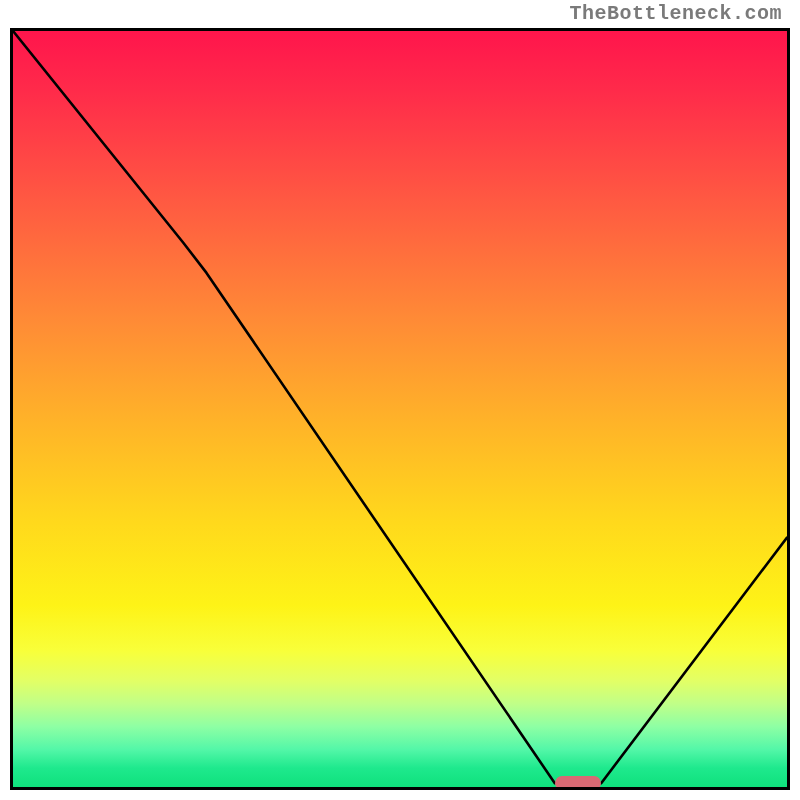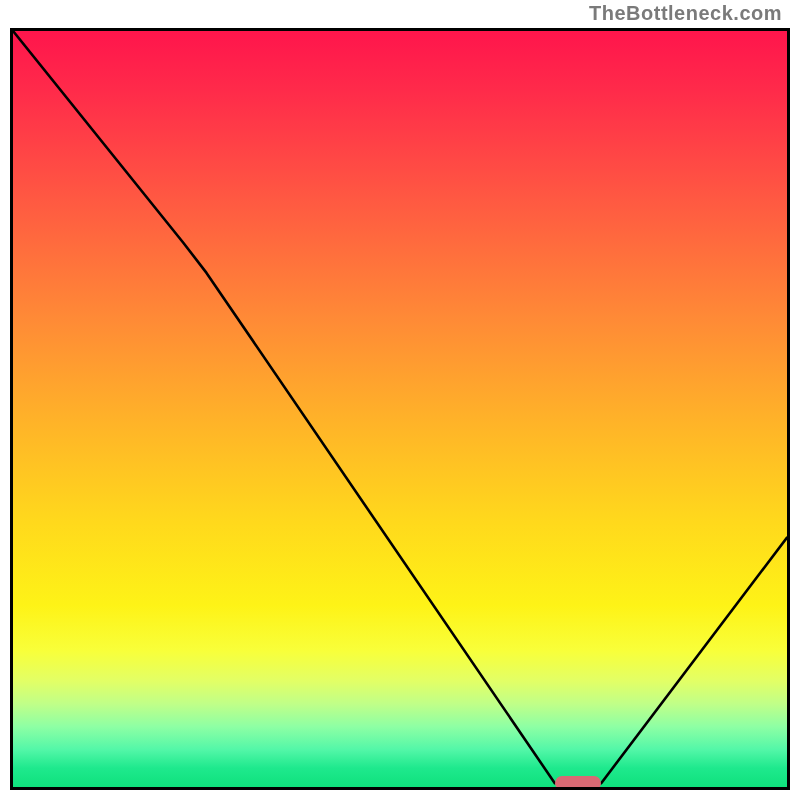--- a/index.html
+++ b/index.html
@@ -14,20 +14,21 @@
     position: relative;
   }
   .attribution {
     position: absolute;
     top: 2px;
     right: 18px;
     font-size: 20px;
     font-weight: bold;
     color: #7a7a7a;
     letter-spacing: 0.5px;
+    font-family: Liberation Mono, monospace;
   }
   .plot {
     position: absolute;
     left: 10px;
     top: 28px;
     width: 780px;
     height: 762px;
     border: 3px solid #000;
     box-sizing: border-box;
     overflow: hidden;

